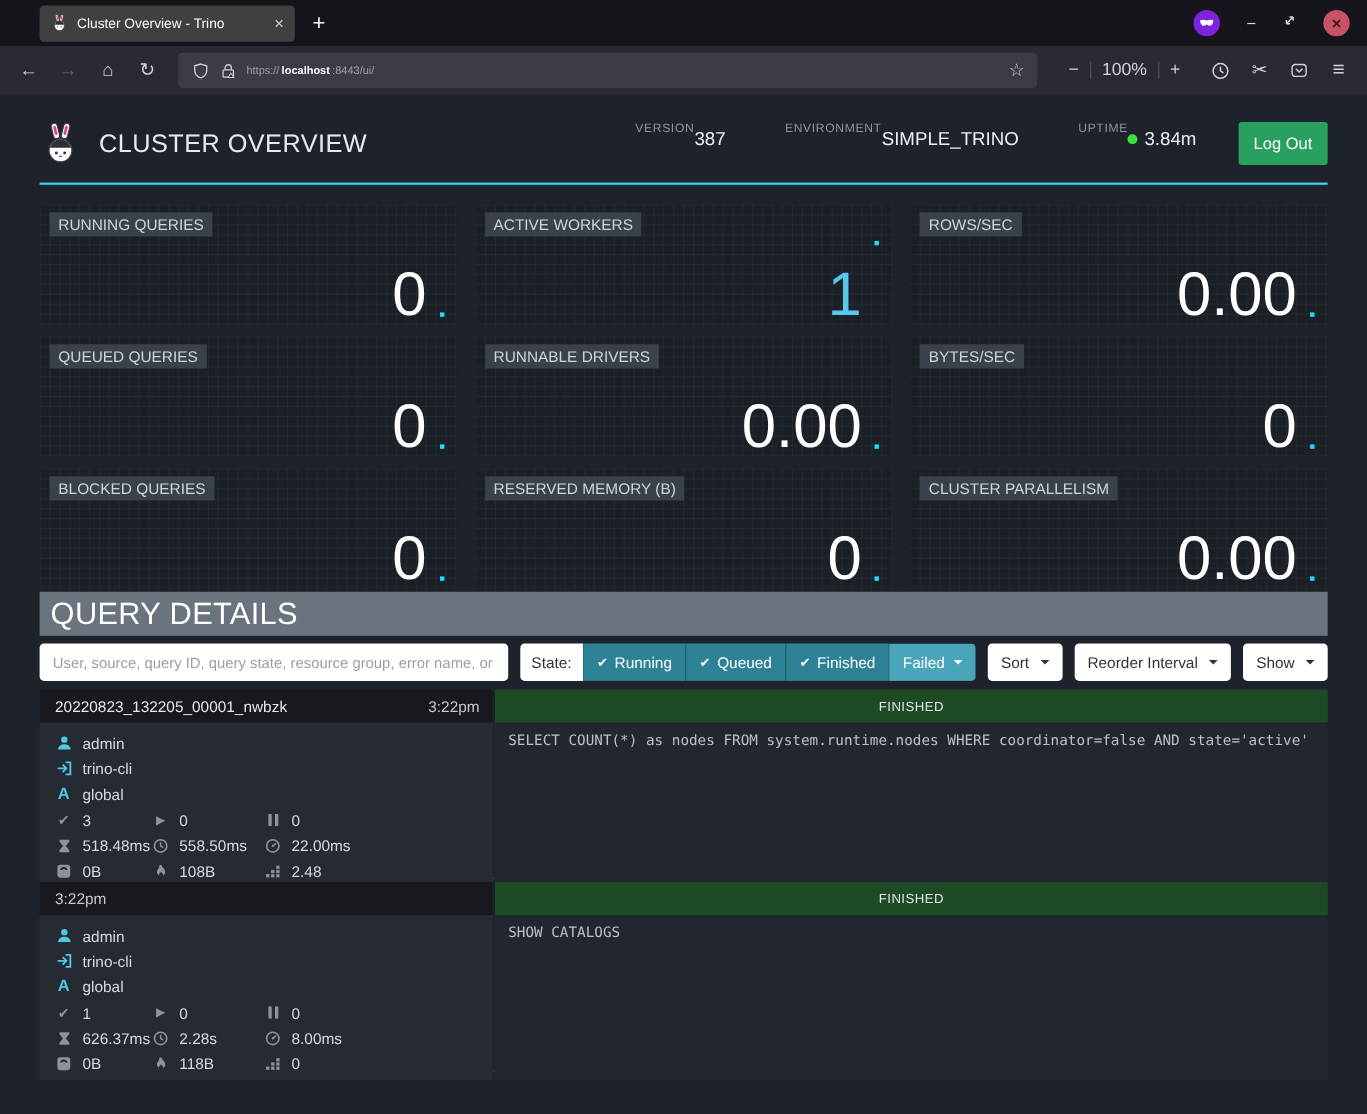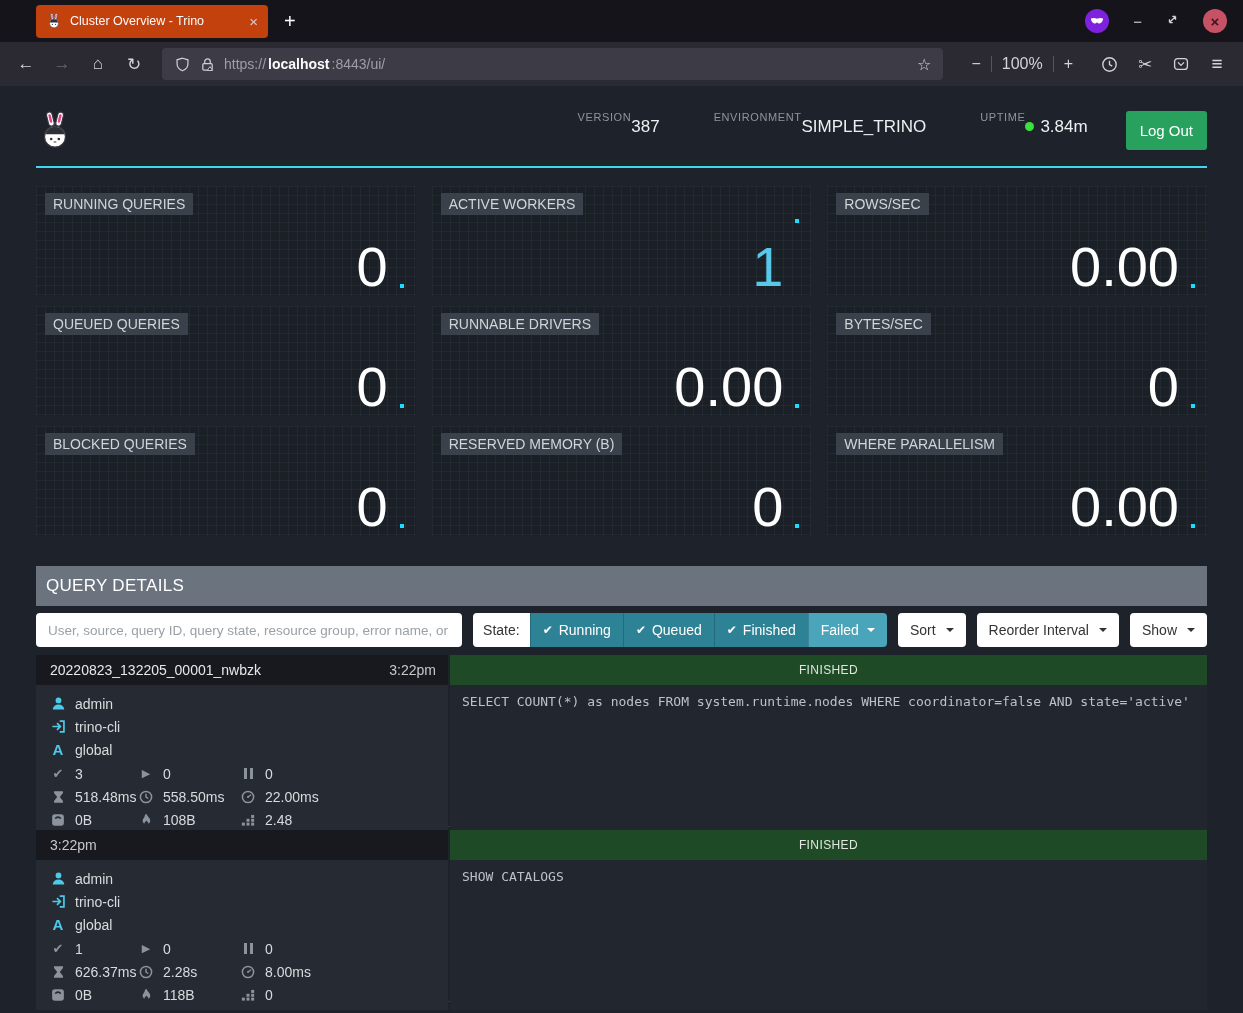--- a/index.html
+++ b/index.html
@@ -6,37 +6,37 @@
   * { box-sizing: border-box; }
   html,body { margin:0; padding:0; }
   body {
     width:1243px; height:1013px; overflow:hidden;
     background:#1e232b;
     font-family:"Liberation Sans","DejaVu Sans",sans-serif;
     -webkit-font-smoothing:antialiased;
   }
   
   .titlebar { height:42px; background:#15141a; display:flex; align-items:center; padding:0 12px; }
-  .tab { display:flex; align-items:center; gap:8px; background:#c2410c; color:#fbfbfe;
+  .tab { display:flex; align-items:center; gap:8px; background:#404040; color:#fbfbfe;
          height:33px; border-radius:4px; padding:0 10px; margin-left:24px; width:232px; }
   .tab-title { font-size:12.5px; flex:1; white-space:nowrap; overflow:hidden; }
   .tab-close { color:#cfcfd8; font-size:15px; line-height:1; cursor:default; }
   .newtab { color:#fbfbfe; font-size:20px; margin-left:16px; }
   .win-controls { margin-left:auto; display:flex; align-items:center; gap:24px; padding-right:4px; }
   .mask-btn { width:24px; height:24px; border-radius:50%; background:#7e22dd; display:flex; align-items:center; justify-content:center; }
   .min-glyph { color:#d6d6dd; font-size:15px; }
   .close-btn { width:24px; height:24px; border-radius:50%; background:#c65365; color:#43121e;
                display:flex; align-items:center; justify-content:center; font-size:15px; font-weight:700; }
   .toolbar { height:44px; background:#2b2a33; display:flex; align-items:center; padding:0 10px; gap:4px; }
   .nav-icon { width:32px; height:30px; display:flex; align-items:center; justify-content:center;
               color:#d2d2da; font-size:17px; border-radius:4px; }
   .nav-icon.disabled { color:#67666f; }
   .urlbar { flex:1; height:32px; background:#3d3c46; border-radius:4px; display:flex; align-items:center;
             padding:0 12px; gap:9px; margin:0 8px; }
-  .url-text { font-size:14px; color:#9e9ea9; white-space:nowrap; }
+  .url-text { font-size:10px; color:#9e9ea9; white-space:nowrap; }
   .url-host { color:#fbfbfe; font-weight:700; }
   .url-star { margin-left:auto; color:#d2d2da; font-size:16px; }
   .zoomctl { display:flex; align-items:center; color:#d2d2da; font-size:14px; margin:0 6px; }
   .zoomctl .zbtn { padding:0 10px; font-size:16px; }
   .zsep { width:1px; height:16px; background:#55545e; }
   
   .page { height:927px; padding:0 36px; }
   .hero { display:flex; align-items:center; padding:24px 0 16px; border-bottom:2px solid #3ed6f0; }
   .logo { margin-right:16px; display:flex; }
   .page-title { font-size:23px; color:#e6ebee; font-weight:400; letter-spacing:.4px; margin:0; }
@@ -60,21 +60,21 @@
   .card-value.cyan { color:#57c7ea; }
   .spark { flex:1; height:66px; position:relative; margin:0 5px 3px 14px; }
   .spark .line { position:absolute; left:0; right:0; height:1px; background:#7d89a2; }
   .spark.flat .line { bottom:0; }
   .spark .dot { position:absolute; width:4px; height:4px; background:#1edcff; right:-2px; }
   .spark.flat .dot { bottom:-1px; }
   .spark.filled { background:#3f4552; }
   .spark.filled .line { top:0; }
   .spark.filled .dot { top:-2px; }
   
-  .qd-title { margin-top:30px; height:40px; background:#6a737e; color:#fff; font-size:17px;
+  .qd-title { margin-top:2px; height:40px; background:#6a737e; color:#fff; font-size:28px;
               display:flex; align-items:center; padding-left:10px; letter-spacing:.3px; }
   .filterbar { margin-top:7px; display:flex; height:34px; gap:11px; }
   .search { flex:1; border:none; border-radius:4px; padding:0 12px; font-size:13.5px;
             font-family:inherit; color:#333; background:#fff; }
   .search::placeholder { color:#9aa0a6; }
   .state-group { display:flex; }
   .state-chip { background:#fff; color:#333; font-size:14px; display:flex; align-items:center;
                 padding:0 10px; border-radius:4px 0 0 4px; }
   .stbtn { background:#2e8296; color:#fff; font-size:14px; display:flex; align-items:center; gap:6px;
            padding:0 12px; border:none; border-left:1px solid rgba(0,0,0,.18); font-family:inherit; }
@@ -202,20 +202,21 @@
           <rect x="13.8" y="3.4" width="2.6" height="9" rx="1.3" fill="#e83e8c" stroke="none" transform="rotate(-14 15 8)"></rect>
           <rect x="23.6" y="3.4" width="2.6" height="9" rx="1.3" fill="#e83e8c" stroke="none" transform="rotate(14 25 8)"></rect>
           <circle cx="20" cy="27" r="11" fill="#fff"></circle>
           <path d="M9.8 24.5a10.5 10.5 0 0 1 20.4 0z" fill="#2f2f38" stroke="none"></path>
           <circle cx="16" cy="29.5" r="1.4" fill="#333" stroke="none"></circle>
           <circle cx="24" cy="29.5" r="1.4" fill="#333" stroke="none"></circle>
           <path d="M18.6 32.6h2.8" stroke="#333" stroke-width="1"></path>
         </g>
       </svg>
     </span>
+    <h1 class="page-title">CLUSTER OVERVIEW</h1>
     <div class="hero-right">
       <div class="metric">
         <span class="lab">VERSION</span>
         <span class="val">387</span>
       </div>
       <div class="metric">
         <span class="lab">ENVIRONMENT</span>
         <span class="val">SIMPLE_TRINO</span>
       </div>
       <div class="metric">
@@ -304,21 +305,21 @@
       <span class="card-label">RESERVED MEMORY (B)</span>
       <div class="card-bottom">
         <div class="card-value">0</div>
         <div class="spark flat">
             <i class="line"></i>
             <i class="dot"></i>
           </div>
       </div>
     </div>
     <div class="card">
-      <span class="card-label">WHERE PARALLELISM</span>
+      <span class="card-label">CLUSTER PARALLELISM</span>
       <div class="card-bottom">
         <div class="card-value">0.00</div>
         <div class="spark flat">
             <i class="line"></i>
             <i class="dot"></i>
           </div>
       </div>
     </div>
   </div>
 

